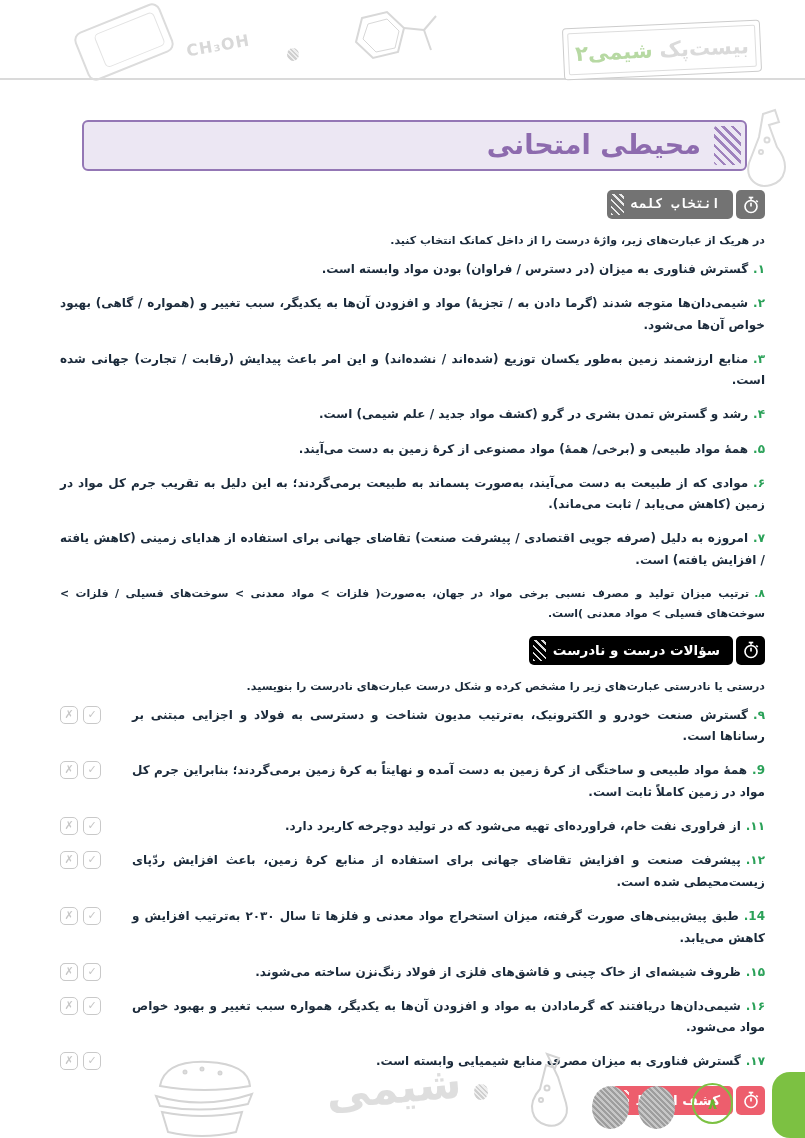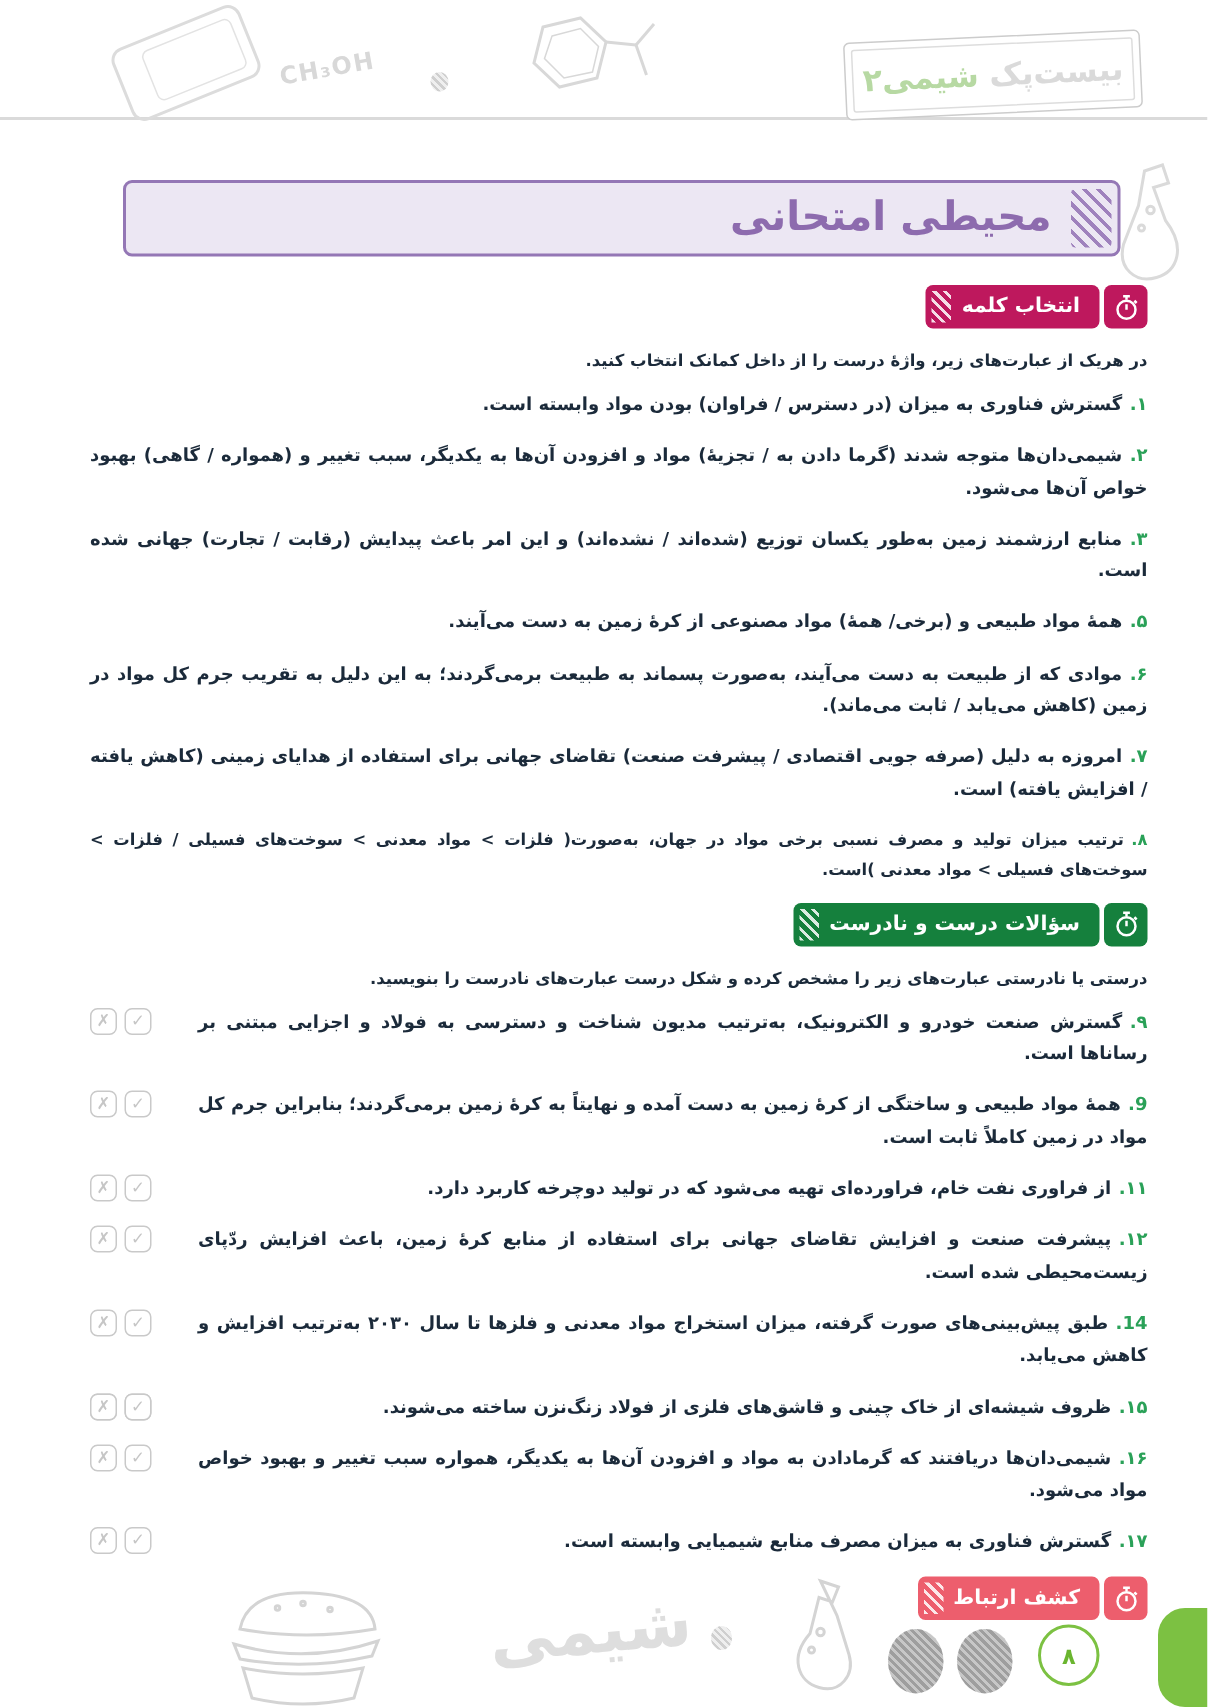--- a/index.html
+++ b/index.html
@@ -36,22 +36,22 @@
     background:repeating-linear-gradient(45deg,#9f82bd 0 2.5px,#ece7f3 2.5px 6.5px); }
   .title-text { position:absolute; right:44px; top:0; line-height:46px;
     font-size:27px; font-weight:bold; color:#8d6bae; }
   
   .badge-row { display:flex; gap:3px; margin-top:19px; align-items:center; }
   .badge-icon { width:29px; height:29px; border-radius:5px; display:flex; align-items:center; justify-content:center; flex:0 0 auto; }
   .badge-label { position:relative; height:29px; line-height:29px; border-radius:5px;
     padding:0 13px 0 24px; color:#fff; font-size:13.5px; font-weight:bold; }
   .badge-label::after { content:""; position:absolute; left:4px; top:4px; bottom:4px; width:13px;
     background:repeating-linear-gradient(45deg,rgba(255,255,255,.85) 0 2px,rgba(255,255,255,0) 2px 5px); }
-  .orange { background:#be185d; }
-  .purple { background:#15803d; }
+  .orange { background:#737373;font-family:Liberation Mono, monospace; }
+  .purple { background:#000000; }
   .red    { background:#ed5e6d; }
   
   .intro { margin-top:15px; font-size:11px; font-weight:bold; color:#1b2a3a; text-align:right; }
   .qlist { margin-top:12px; }
   .q { font-size:12px; font-weight:bold; color:#1b2a3a; line-height:1.8;
     text-align:justify; margin-bottom:12.5px; }
   .q.small { font-size:10.9px; }
   .qnum { color:#2aa158; margin-left:5px; }
   
   .tf { position:relative; padding-left:72px; margin-bottom:12.5px; }
@@ -125,20 +125,21 @@
       </svg>
     </div>
     <div class="badge-label orange">انتخاب کلمه</div>
   </div>
   <p class="intro">در هریک از عبارت‌های زیر، واژهٔ درست را از داخل کمانک انتخاب کنید.</p>
 
   <div class="qlist">
     <p class="q"><span class="qnum">۱.</span><span>گسترش فناوری به میزان (در دسترس / فراوان) بودن مواد وابسته است.</span></p>
     <p class="q"><span class="qnum">۲.</span><span>شیمی‌دان‌ها متوجه شدند (گرما دادن به / تجزیهٔ) مواد و افزودن آن‌ها به یکدیگر، سبب تغییر و (همواره / گاهی) بهبود خواص آن‌ها می‌شود.</span></p>
     <p class="q"><span class="qnum">۳.</span><span>منابع ارزشمند زمین به‌طور یکسان توزیع (شده‌اند / نشده‌اند) و این امر باعث پیدایش (رقابت / تجارت) جهانی شده است.</span></p>
+    <p class="q"><span class="qnum">۴.</span><span>رشد و گسترش تمدن بشری در گرو (کشف مواد جدید / علم شیمی) است.</span></p>
     <p class="q"><span class="qnum">۵.</span><span>همهٔ مواد طبیعی و (برخی/ همهٔ) مواد مصنوعی از کرهٔ زمین به دست می‌آیند.</span></p>
     <p class="q"><span class="qnum">۶.</span><span>موادی که از طبیعت به دست می‌آیند، به‌صورت پسماند به طبیعت برمی‌گردند؛ به این دلیل به تقریب جرم کل مواد در زمین (کاهش می‌یابد / ثابت می‌ماند).</span></p>
     <p class="q"><span class="qnum">۷.</span><span>امروزه به دلیل (صرفه جویی اقتصادی / پیشرفت صنعت) تقاضای جهانی برای استفاده از هدایای زمینی (کاهش یافته / افزایش یافته) است.</span></p>
     <p class="q small"><span class="qnum">۸.</span><span>ترتیب میزان تولید و مصرف نسبی برخی مواد در جهان، به‌صورت( فلزات &gt; مواد معدنی &gt; سوخت‌های فسیلی / فلزات &gt; سوخت‌های فسیلی &gt; مواد معدنی )است.</span></p>
   </div>
 
   <div class="badge-row" style="margin-top:8px;">
     <div class="badge-icon purple">
       <svg width="18" height="18" viewBox="0 0 24 24" fill="none" stroke="#ffffff" stroke-width="2.2">
         <circle cx="12" cy="14" r="8"></circle>

